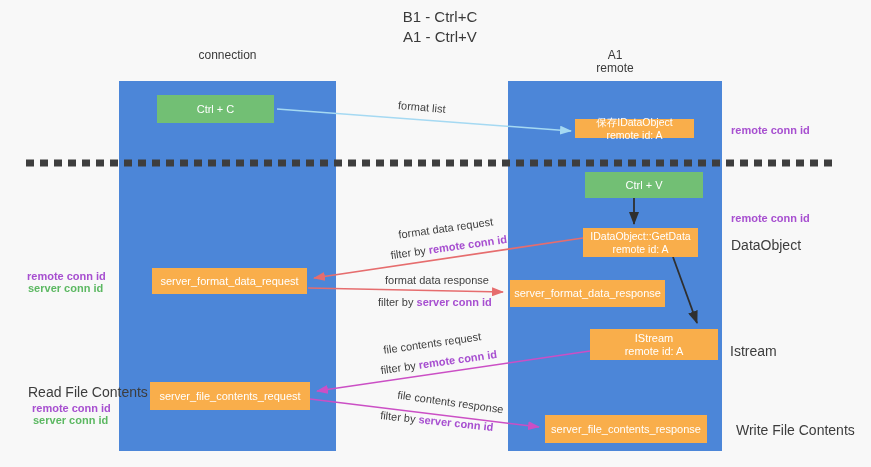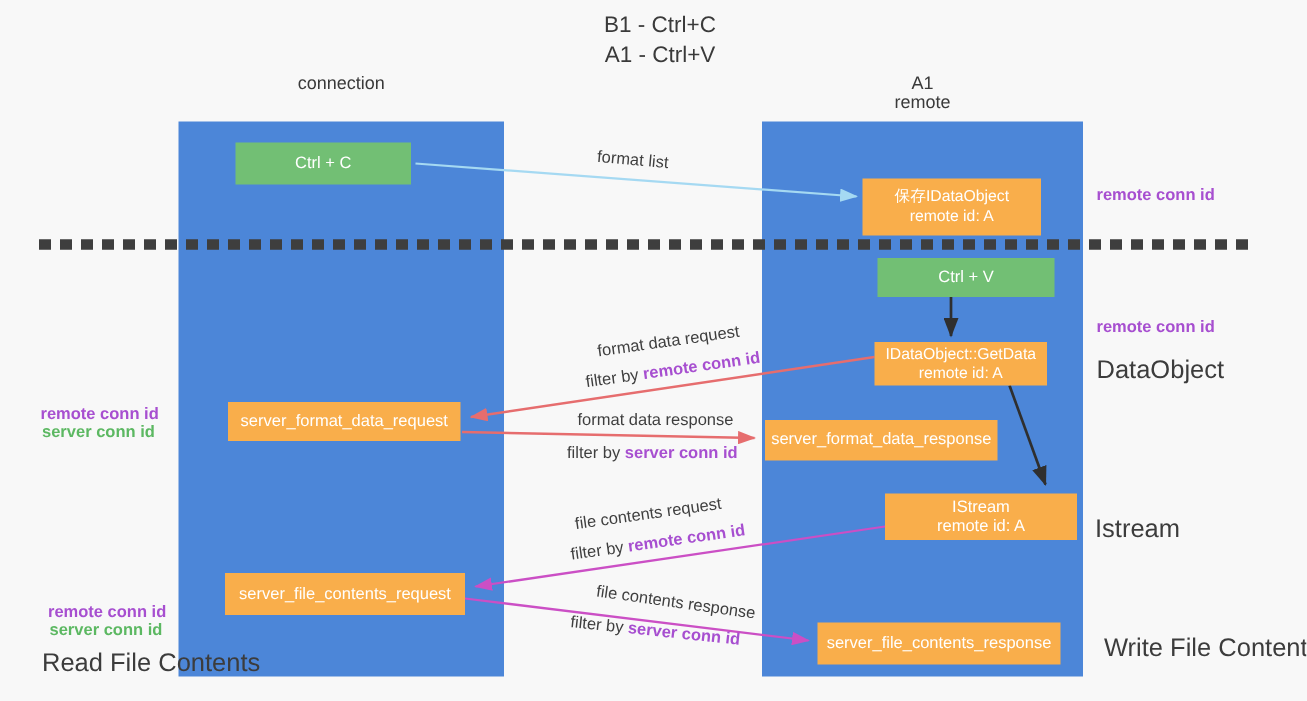--- a/index.html
+++ b/index.html
@@ -25,21 +25,21 @@
     display:flex;flex-direction:column;justify-content:center;
     font-size:11px;line-height:13px;
   }
   .orange{background:#f9ae4b;}
   .green{background:#72bf74;}
   .flow-label{font-size:11px;color:#3f3f3f;white-space:nowrap;transform-origin:center;}
   .key-purple{color:#a74fd0;font-weight:bold;}
   .side-label{font-size:11px;white-space:nowrap;}
   .side-purple{color:#a74fd0;font-weight:bold;}
   .side-green{color:#5cb862;font-weight:bold;}
-  .side-dark{color:#3c3c3c;font-size:17px;}
+  .side-dark{color:#3c3c3c;font-size:14px;}
   svg.overlay{position:absolute;left:0;top:0;pointer-events:none;}
 </style>
 </head>
 <body>
 
 <div class="stage">
 
   <div class="abs title">
     <div>B1 - Ctrl+C</div>
     <div>A1 - Ctrl+V</div>
@@ -86,21 +86,21 @@
 
     <line x1="590" y1="351" x2="317" y2="391" stroke="#cb4fc5" stroke-width="1.5" marker-end="url(#mmagenta)"></line>
 
     <line x1="310" y1="399" x2="539" y2="427" stroke="#cb4fc5" stroke-width="1.5" marker-end="url(#mmagenta)"></line>
   </svg>
 
   <div class="abs box green" style="left:157px;top:95px;width:117px;height:28px;">
     <div>Ctrl + C</div>
   </div>
 
-  <div class="abs box orange" style="left:575px;top:119px;width:119px;height:38px;font-size:10.5px;">
+  <div class="abs box orange" style="left:575px;top:119px;width:119px;height:19px;font-size:10.5px;">
     <div>保存IDataObject</div>
     <div>remote id: A</div>
   </div>
 
   <div class="abs box green" style="left:585px;top:172px;width:118px;height:26px;">
     <div>Ctrl + V</div>
   </div>
 
   <div class="abs box orange" style="left:583px;top:228px;width:115px;height:29px;font-size:10.5px;">
     <div>IDataObject::GetData</div>
@@ -145,21 +145,21 @@
     <span>filter by </span><span class="key-purple">remote conn id</span>
   </div>
 
   <div class="abs flow-label" style="left:397px;top:396px;transform:rotate(8deg);">file contents response</div>
   <div class="abs flow-label" style="left:380px;top:415px;transform:rotate(6deg);">
     <span>filter by </span><span class="key-purple">server conn id</span>
   </div>
 
   <div class="abs side-label side-purple" style="left:27px;top:270px;">remote conn id</div>
   <div class="abs side-label side-green" style="left:28px;top:282px;">server conn id</div>
-  <div class="abs side-label side-dark" style="left:28px;top:384px;margin-top:48px;">Read File Contents</div>
+  <div class="abs side-label side-dark" style="left:28px;top:384px;">Read File Contents</div>
   <div class="abs side-label side-purple" style="left:32px;top:402px;">remote conn id</div>
   <div class="abs side-label side-green" style="left:33px;top:414px;">server conn id</div>
 
   <div class="abs side-label side-purple" style="left:731px;top:124px;">remote conn id</div>
   <div class="abs side-label side-purple" style="left:731px;top:212px;">remote conn id</div>
   <div class="abs side-label side-dark" style="left:731px;top:237px;">DataObject</div>
   <div class="abs side-label side-dark" style="left:730px;top:343px;">Istream</div>
   <div class="abs side-label side-dark" style="left:736px;top:422px;">Write File Contents</div>
 
 </div>

